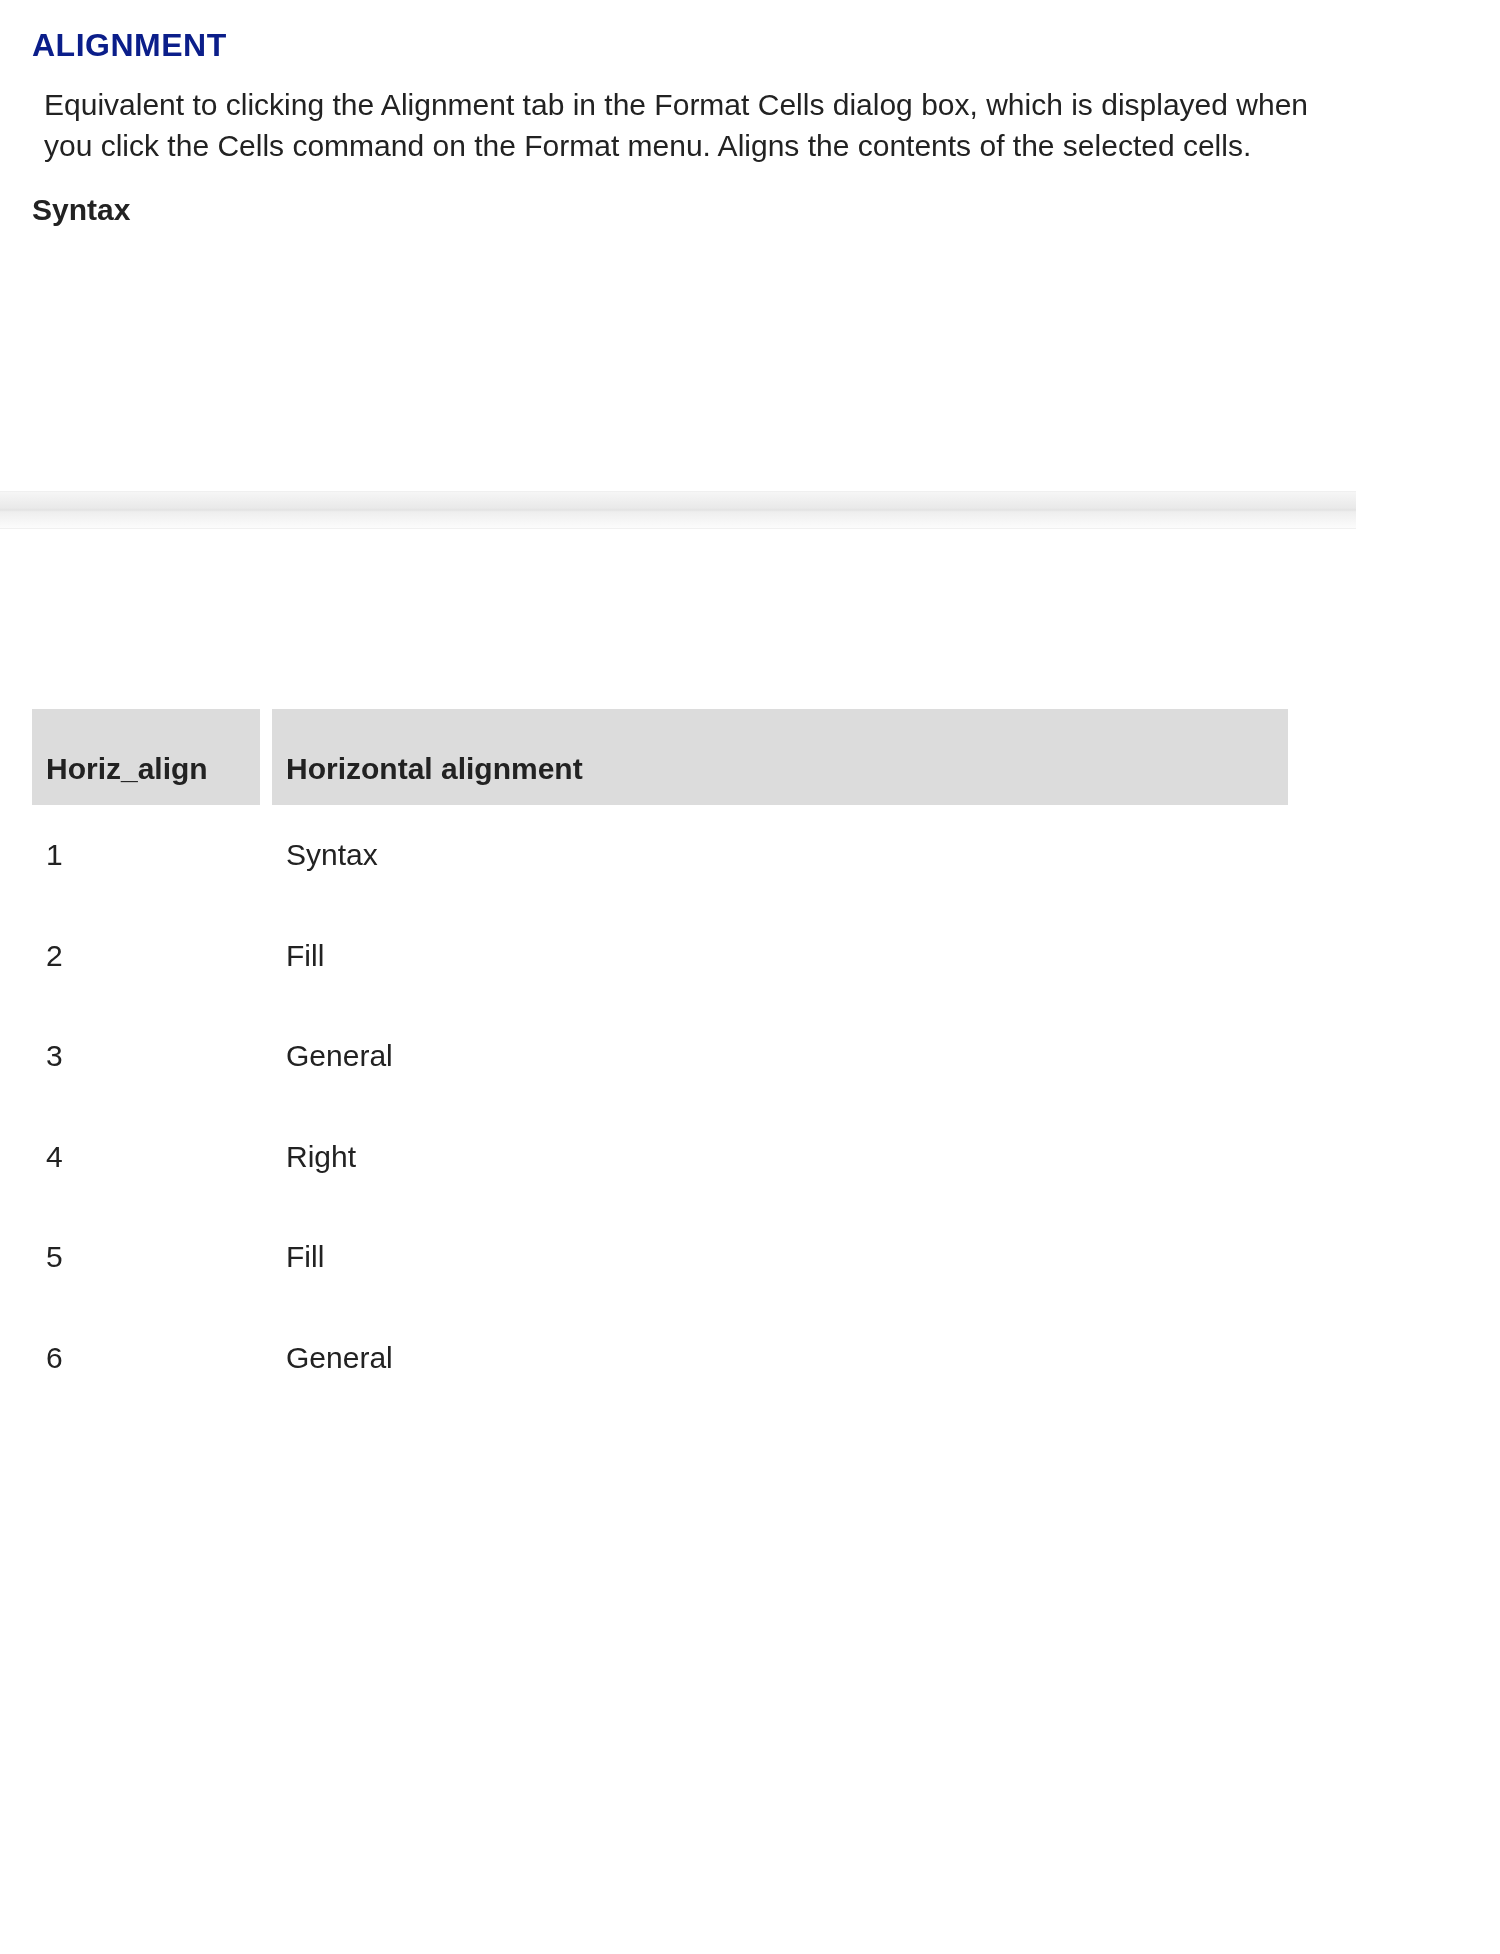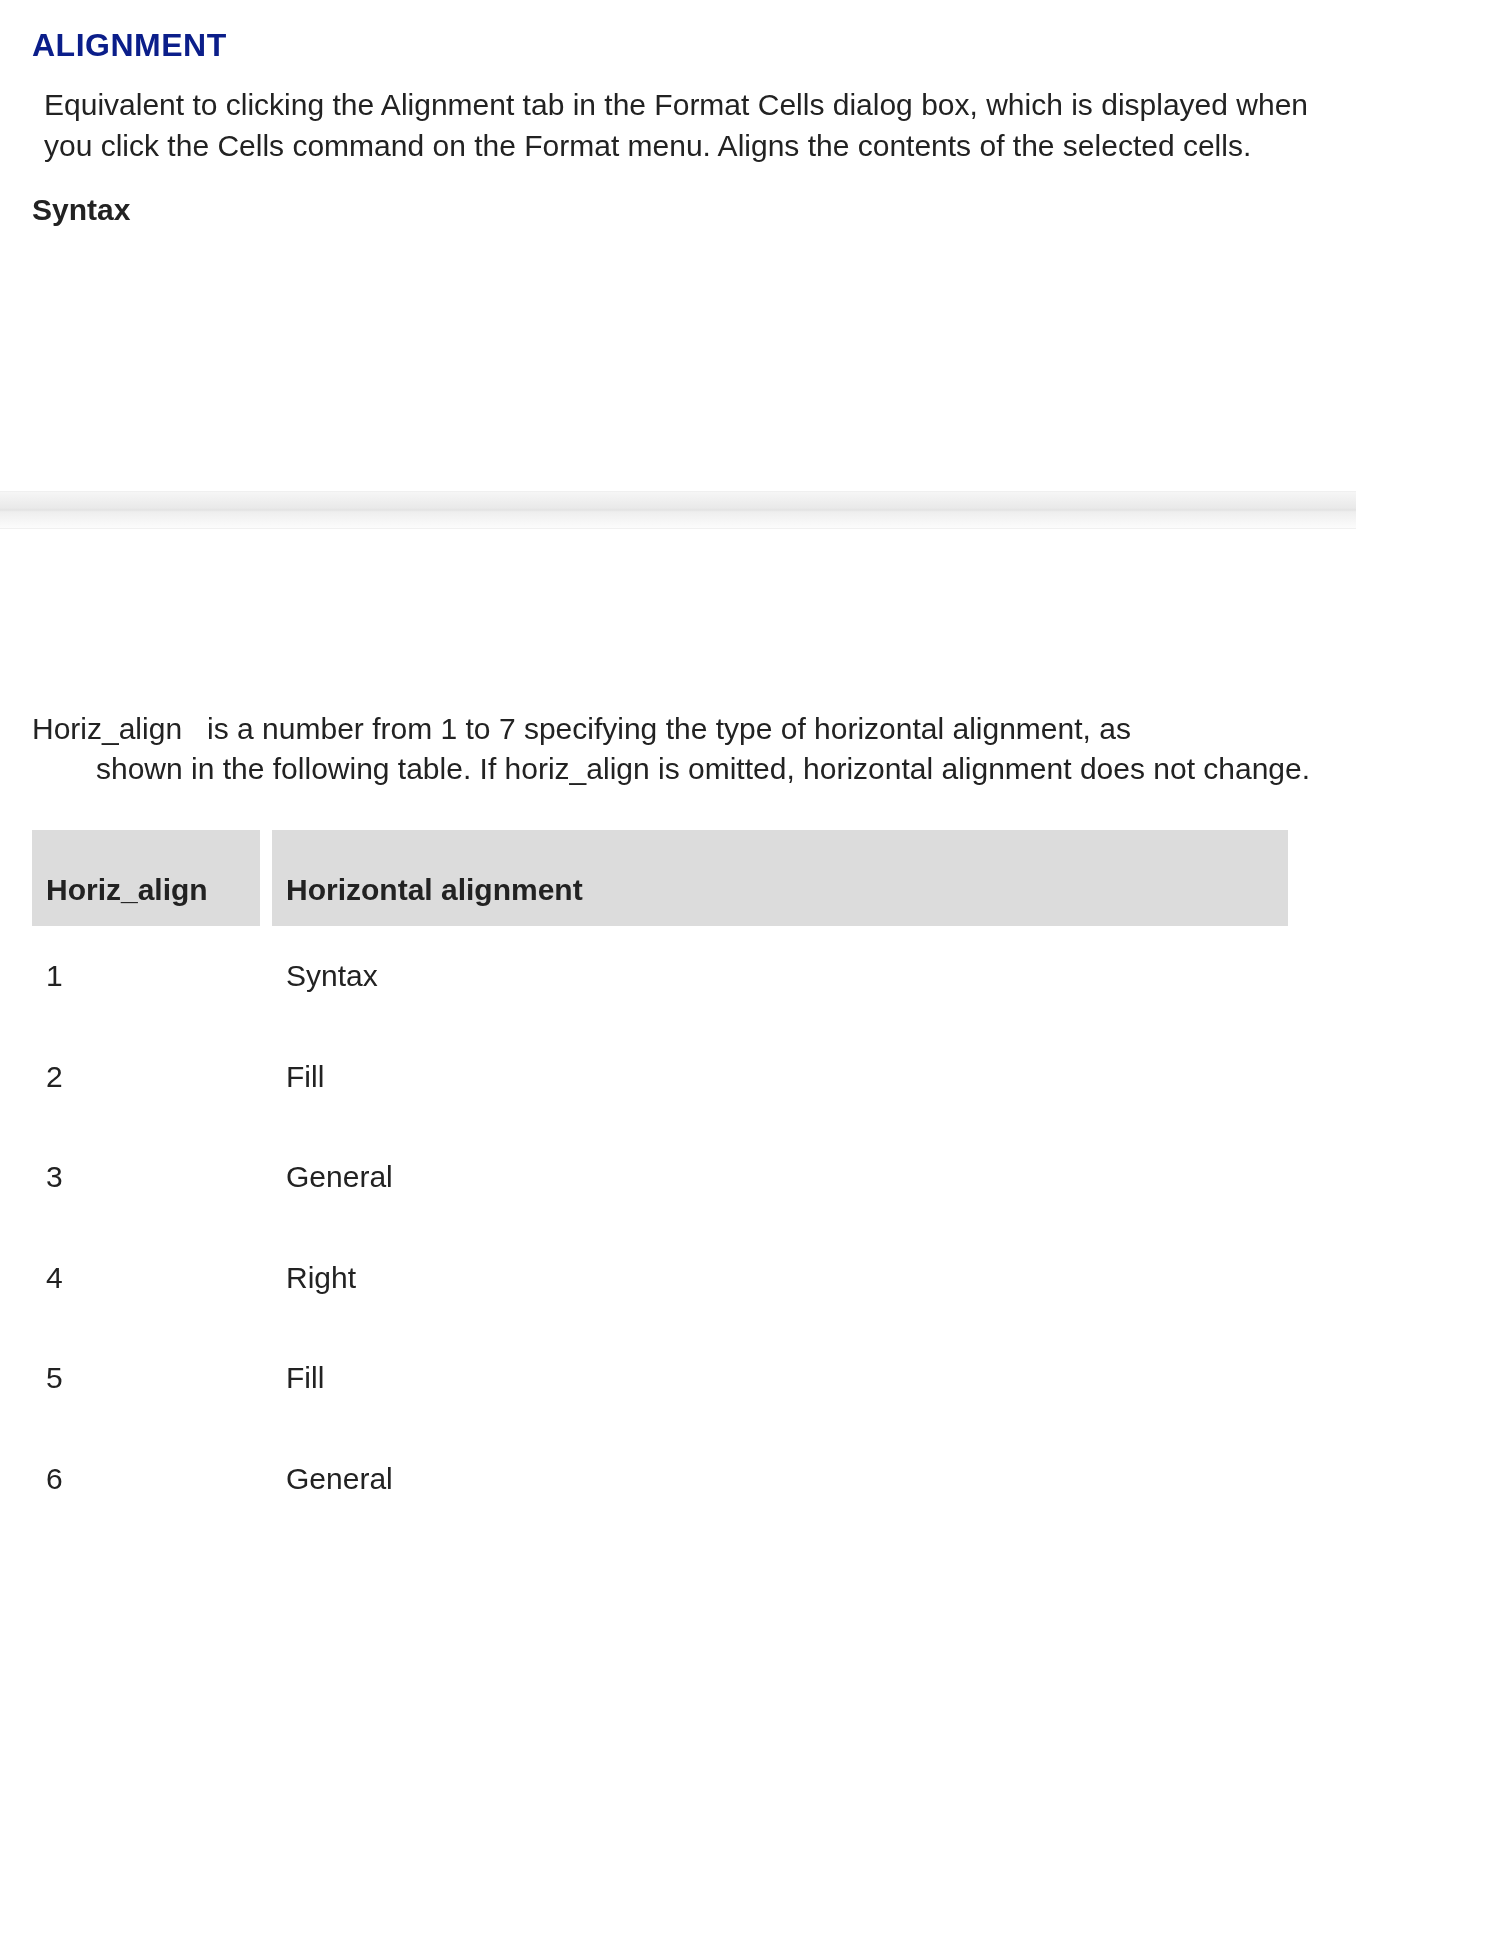--- a/index.html
+++ b/index.html
@@ -94,24 +94,20 @@
 
     <p class="syntax-label">Syntax</p>
 
 
   </div>
 
   <div class="divider-band"></div>
 
   <div class="section-body">
 
-    <div class="param-block">
-      <span class="param-name">Horiz_align</span><span>&nbsp;&nbsp;&nbsp;</span><span>is a number from 1 to 7 specifying the type of horizontal alignment, as</span>
-      <span class="param-cont">shown in the following table. If horiz_align is omitted, horizontal alignment does not change.</span>
-    </div>
 
     <table class="arg-table">
       <thead>
         <tr>
           <th class="col-code">Horiz_align</th>
           <th>Horizontal alignment</th>
         </tr>
       </thead>
       <tbody>
         <tr>

